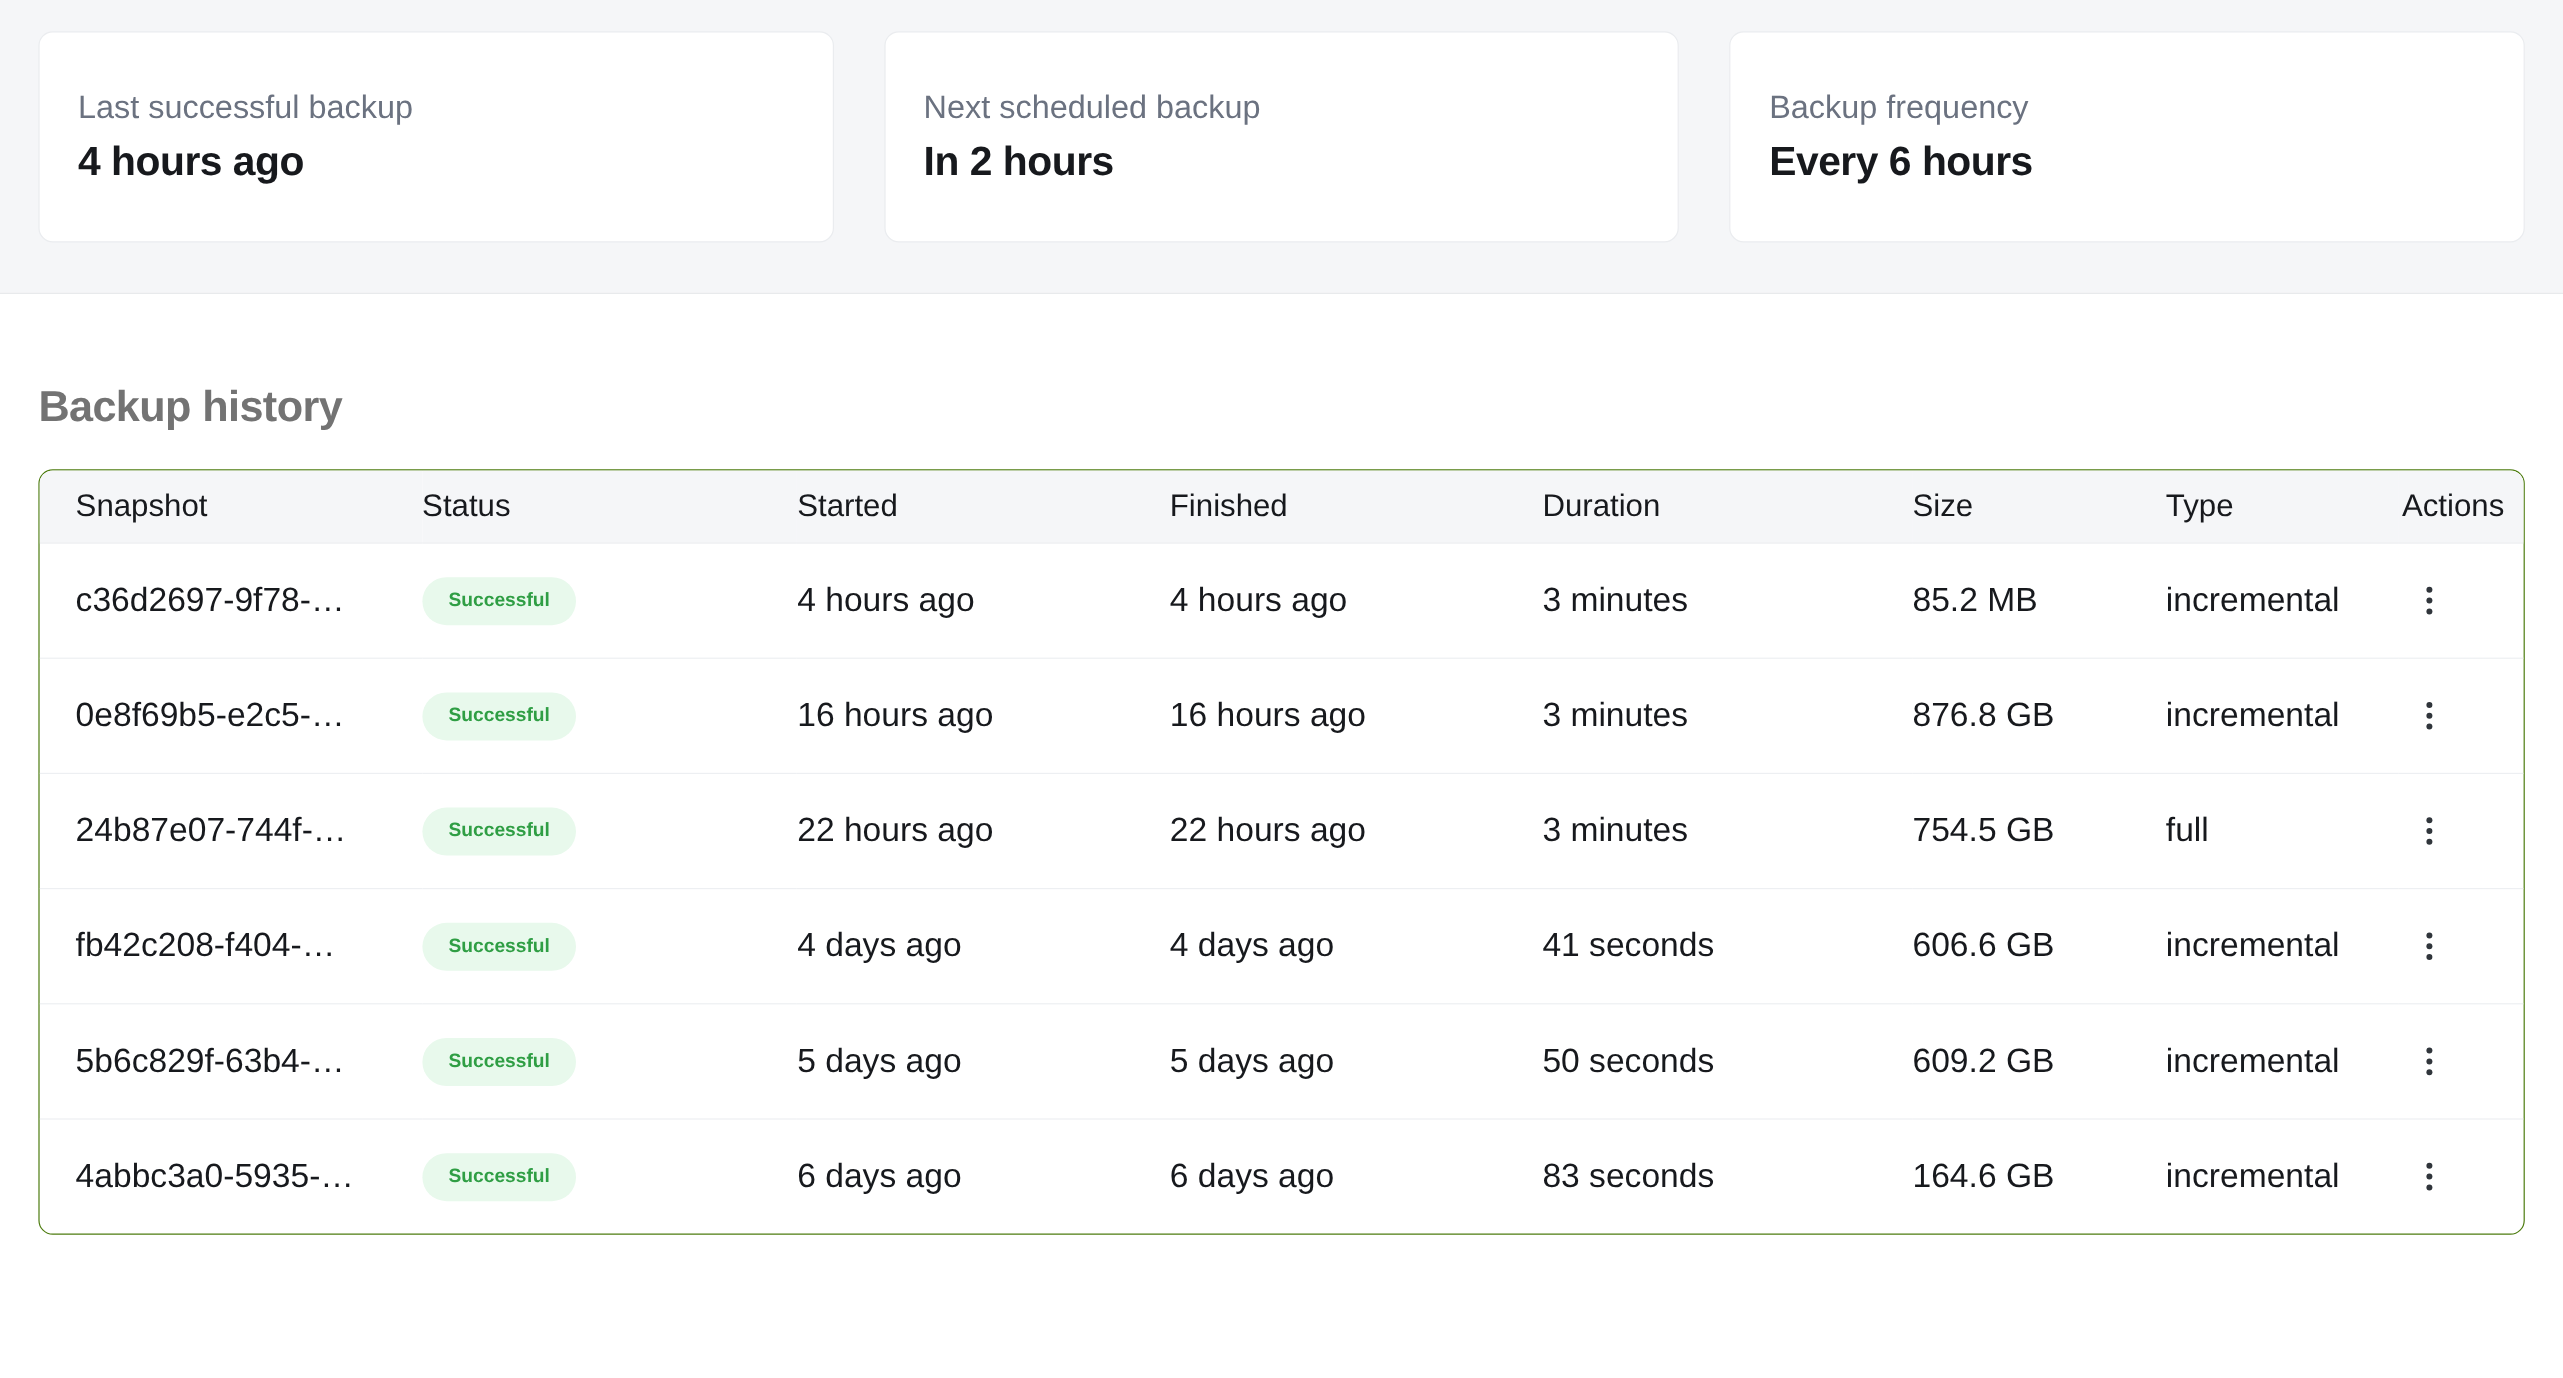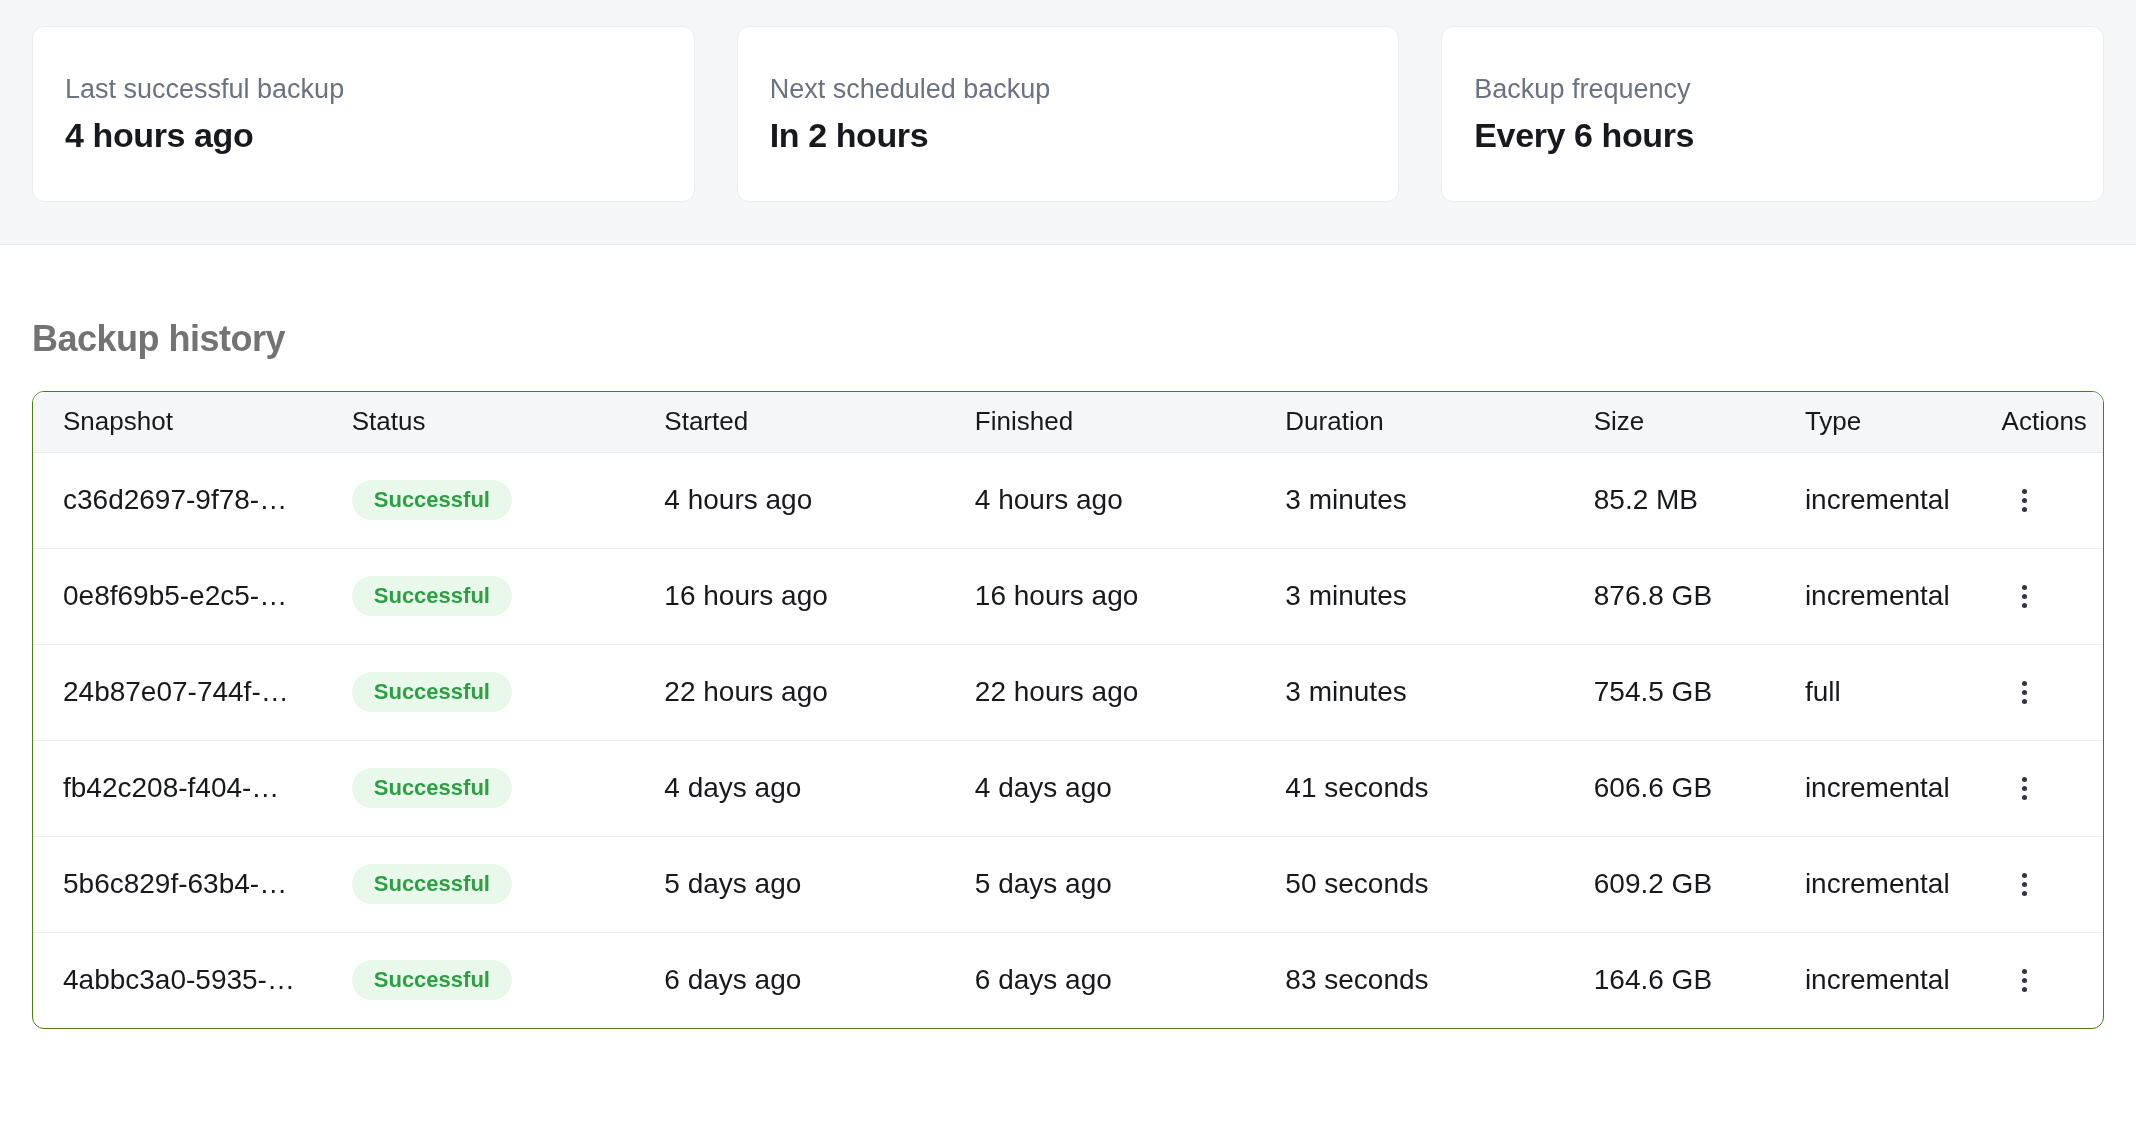--- a/index.html
+++ b/index.html
@@ -90,21 +90,21 @@
   th:last-child, td:last-child { text-align: center; padding-right: 14px; }
 
   .status-badge {
     display: inline-flex;
     align-items: center;
     height: 40px;
     padding: 0 22px;
     border-radius: 999px;
     background: #e8f9ec;
     color: #2f9e44;
-    font-size: 22px;
+    font-size: 16px;
     font-weight: 600;
   }
 
   .kebab-button {
     display: inline-flex;
     flex-direction: column;
     align-items: center;
     gap: 4px;
     padding: 8px;
     margin-right: 40px;

